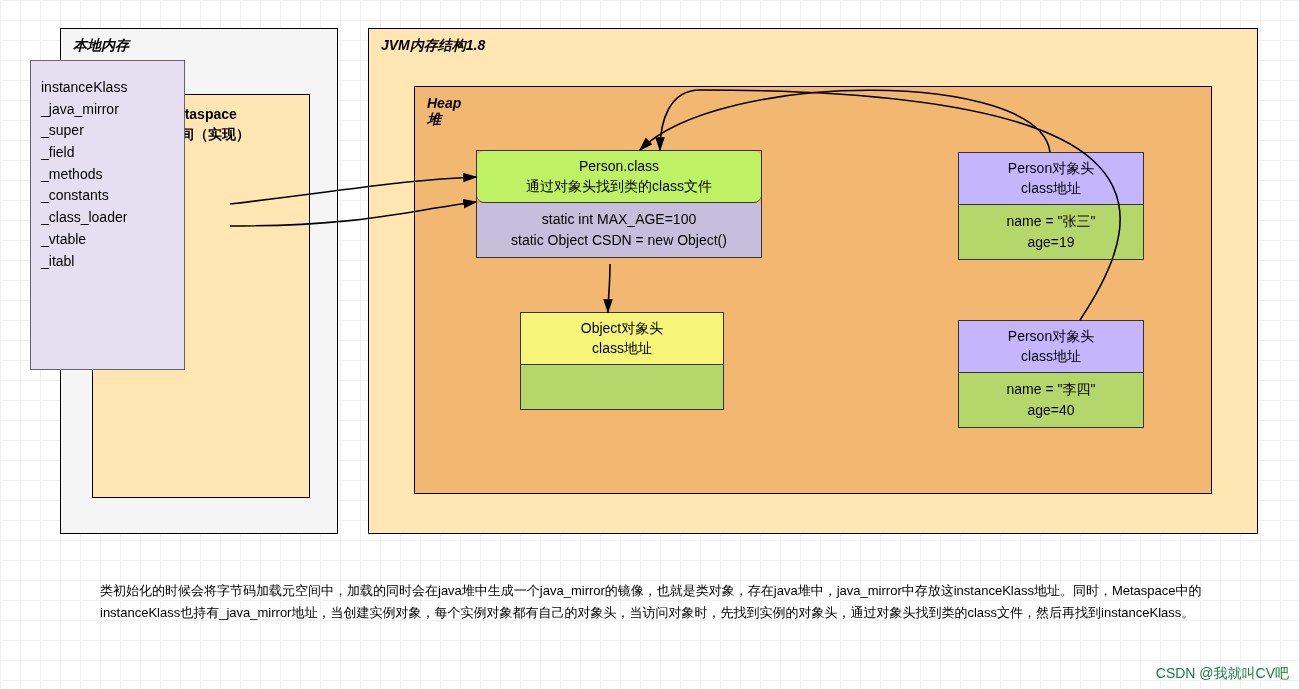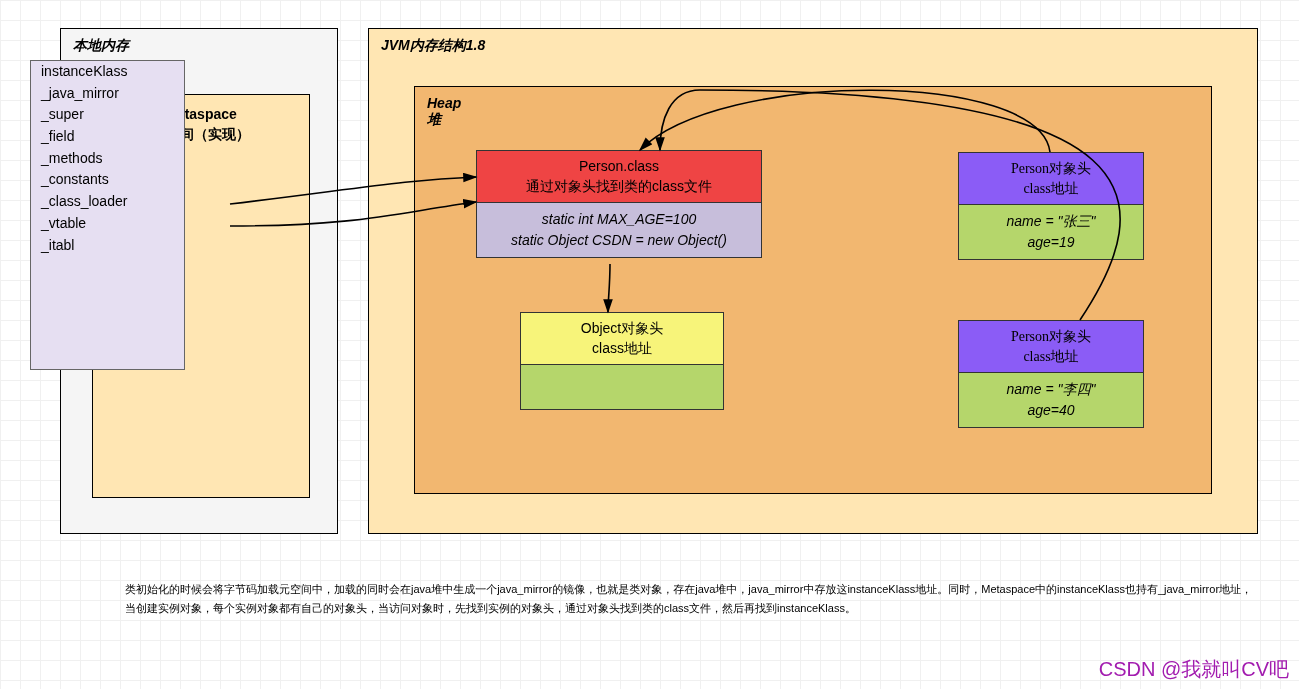--- a/index.html
+++ b/index.html
@@ -14,44 +14,44 @@
   position: relative;
   width: 1299px;
   height: 689px;
 }
 .box { position: absolute; border: 1px solid #000; }
 .title-nw { position: absolute; top: 8px; left: 12px; font-weight: bold; font-style: italic; }
 
 #native-mem { left: 60px; top: 28px; width: 278px; height: 506px; background: #f5f5f5; }
 #metaspace  { left: 92px; top: 94px; width: 218px; height: 404px; background: #ffe6b3; }
 #meta-title { text-align:center; font-weight:bold; margin-top:10px; line-height:1.4; }
-#meta-inner { position:absolute; left:30px; top:60px; width:155px; height:310px; background:#e6dff2; border:1px solid #666; padding:0 10px; line-height:1.55; }
+#meta-inner { position:absolute; left:30px; top:60px; width:155px; height:310px; background:#e6dff2; border:1px solid #666; padding:16px 10px; line-height:1.55; }
 
 #jvm  { left: 368px; top: 28px; width: 890px; height: 506px; background: #ffe6b3; }
 #heap { left: 414px; top: 86px; width: 798px; height: 408px; background: #f2b770; }
 
 .obj { position:absolute; border:1px solid #333; text-align:center; }
 .obj .head { padding:6px 4px; border-bottom:1px solid #333; line-height:1.4; }
-.obj .body { padding:6px 16px; line-height:1.5;font-style:italic; }
+.obj .body { padding:6px 16px; line-height:1.5; }
 
 #person-class { left:476px; top:150px; width:286px; }
-#person-class .head { background:#ef4444; }
+#person-class .head { background:#bef264;border-radius:7px; }
 #person-class .body { background:#c7bedb; }
 
 #object-inst { left:520px; top:312px; width:204px; }
 #object-inst .head { background:#f7f47a; }
 #object-inst .body { background:#b5d66b; min-height:44px; }
 
 #person1 { left:958px; top:152px; width:186px; }
 #person2 { left:958px; top:320px; width:186px; }
-.person .head { background:#8b5cf6;font-family:Liberation Serif, serif; }
+.person .head { background:#c4b5fd; }
 .person .body { background:#b5d66b; }
 
-#desc { position:absolute; left:100px; top:580px; width:1130px; line-height:1.7; font-size:11px;margin-left:25px; }
-#watermark { position:absolute; right:10px; bottom:6px; color:#a21caf; font-size:20px; }
+#desc { position:absolute; left:100px; top:580px; width:1130px; line-height:1.7; font-size:13px; }
+#watermark { position:absolute; right:10px; bottom:6px; color:#15803d; font-size:14px; }
 
 svg { position:absolute; left:0; top:0; pointer-events:none; }
 </style>
 </head>
 <body>
 
 <div id="native-mem" class="box">
   <div class="title-nw">本地内存</div>
 </div>
 <div id="metaspace" class="box">

